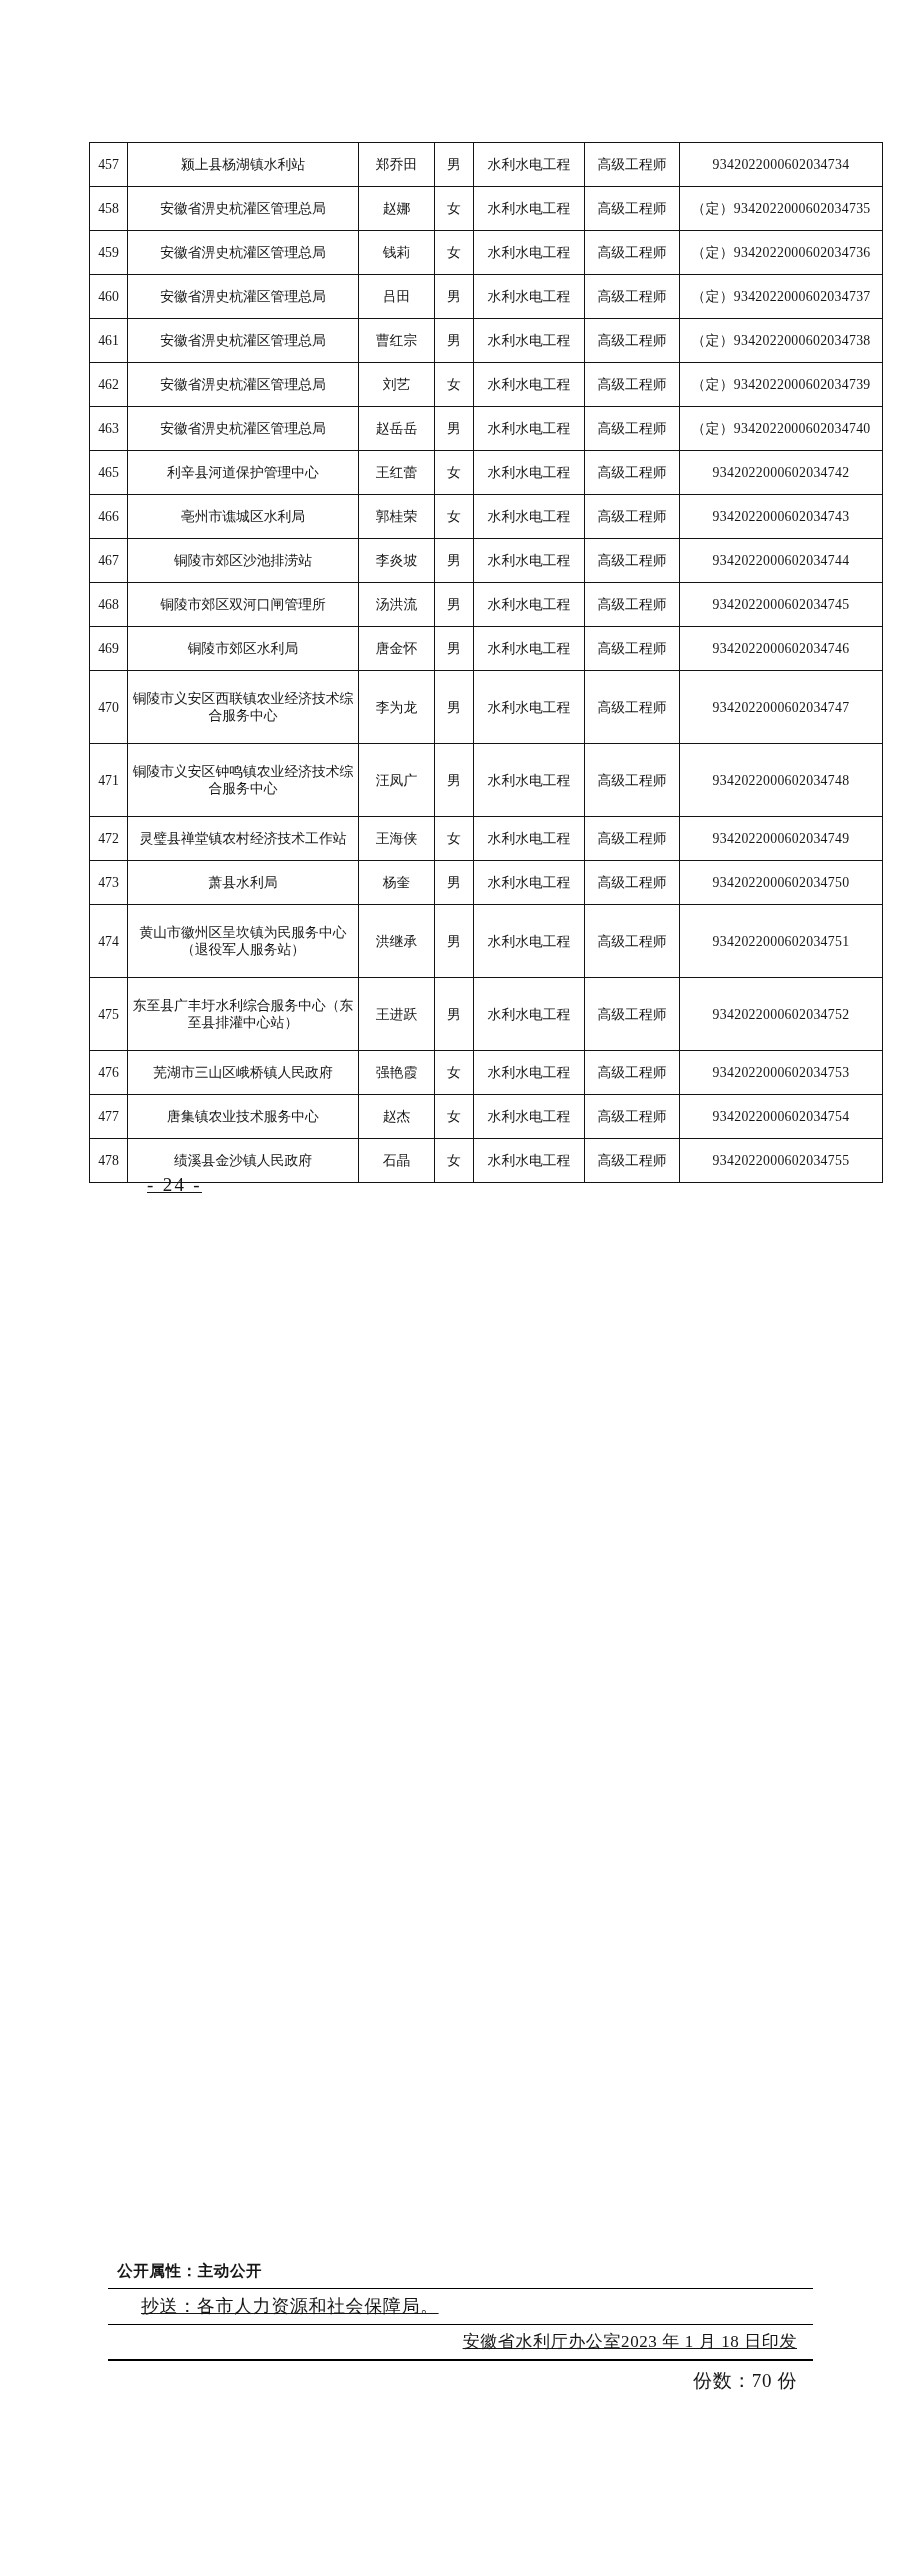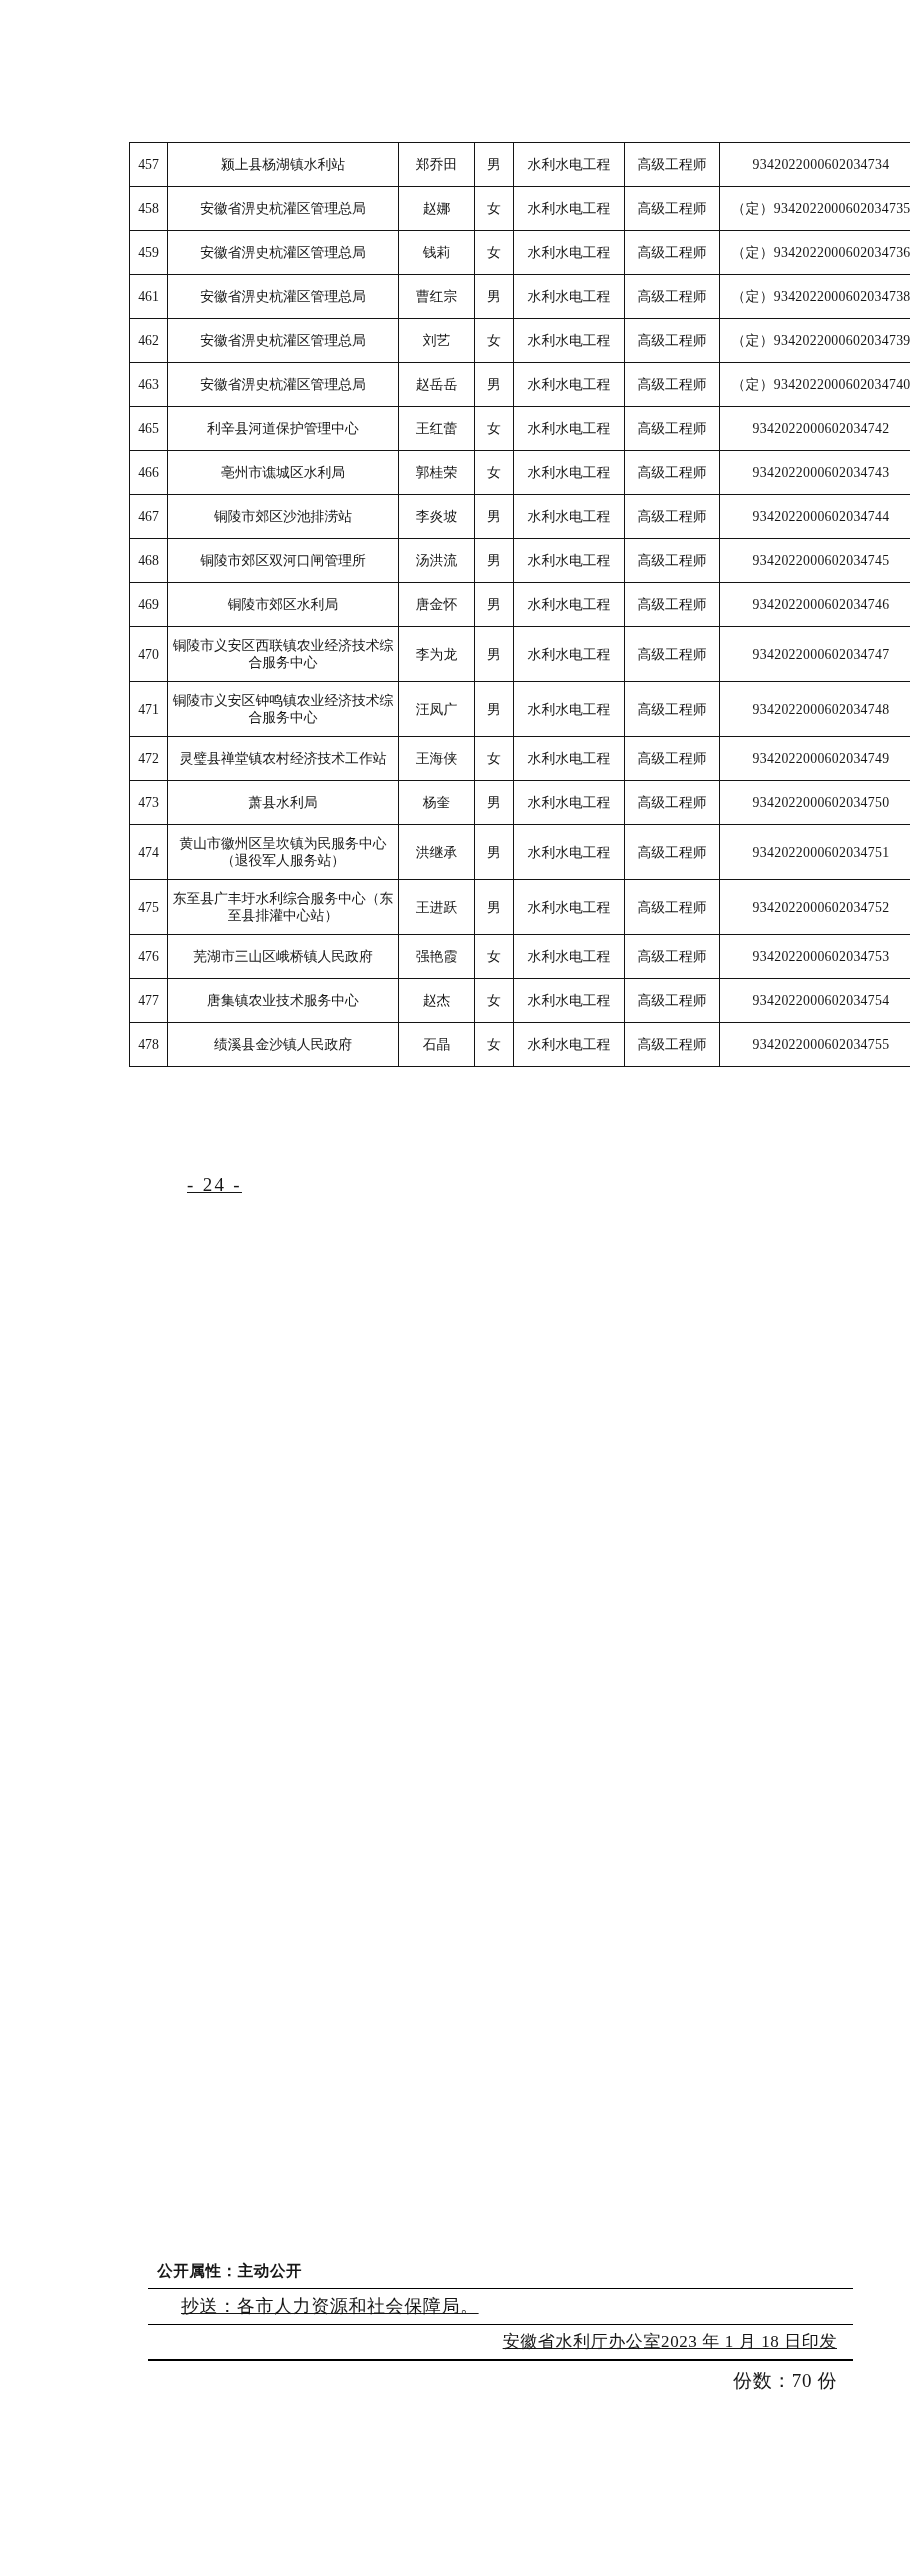--- a/index.html
+++ b/index.html
@@ -1,37 +1,37 @@
 <!DOCTYPE html>
 <html lang="zh" style="font-size:9.2px"><head>
 <meta charset="utf-8">
 <style>
   html,body{margin:0;padding:0;}
   body{
     width:911px;height:2576px;position:relative;
     background:#ffffff;color:#161616;
     font-family:"Liberation Serif","DejaVu Serif",serif;
   }
-  .sheet{position:absolute;inset:0;background:#fff;margin-left:40px;}
+  .sheet{position:absolute;inset:0;background:#fff;}
 
   
   table.roster{
     position:absolute;left:89px;top:142px;width:793px;
     border-collapse:collapse;table-layout:fixed;
     border:1.7px solid #141414;
   }
   table.roster td{
     border:1.1px solid #141414;
     font-size:13.8px;line-height:17px;
     text-align:center;vertical-align:middle;
     padding:1.1px 1.7px;
     overflow:hidden;
   }
   table.roster tr.row{height:44px;}
-  table.roster tr.row.tall{height:55px;}
+  table.roster tr.row.tall{height:73px;}
   td.c-serial{font-size:14.3px;font-family:"Liberation Serif","DejaVu Serif",serif;}
   td.c-org{text-align:left;padding-left:5.2px;padding-right:2.3px;}
   td.c-cert{font-size:14.3px;letter-spacing:0.3px;white-space:nowrap;}
 
   
   .pagenum{
     position:absolute;left:147px;top:1174px;
     font-size:19px;letter-spacing:2.3px;text-decoration:underline;
   }
 
@@ -90,20 +90,29 @@
           <td class="c-cert">（定）9342022000602034735</td>
         </tr>
         <tr class="row">
           <td class="c-serial">459</td>
           <td class="c-org">安徽省淠史杭灌区管理总局</td>
           <td class="c-name">钱莉</td>
           <td class="c-gender">女</td>
           <td class="c-major">水利水电工程</td>
           <td class="c-title">高级工程师</td>
           <td class="c-cert">（定）9342022000602034736</td>
+        </tr>
+        <tr class="row">
+          <td class="c-serial">460</td>
+          <td class="c-org">安徽省淠史杭灌区管理总局</td>
+          <td class="c-name">吕田</td>
+          <td class="c-gender">男</td>
+          <td class="c-major">水利水电工程</td>
+          <td class="c-title">高级工程师</td>
+          <td class="c-cert">（定）9342022000602034737</td>
         </tr>
         <tr class="row">
           <td class="c-serial">461</td>
           <td class="c-org">安徽省淠史杭灌区管理总局</td>
           <td class="c-name">曹红宗</td>
           <td class="c-gender">男</td>
           <td class="c-major">水利水电工程</td>
           <td class="c-title">高级工程师</td>
           <td class="c-cert">（定）9342022000602034738</td>
         </tr>

